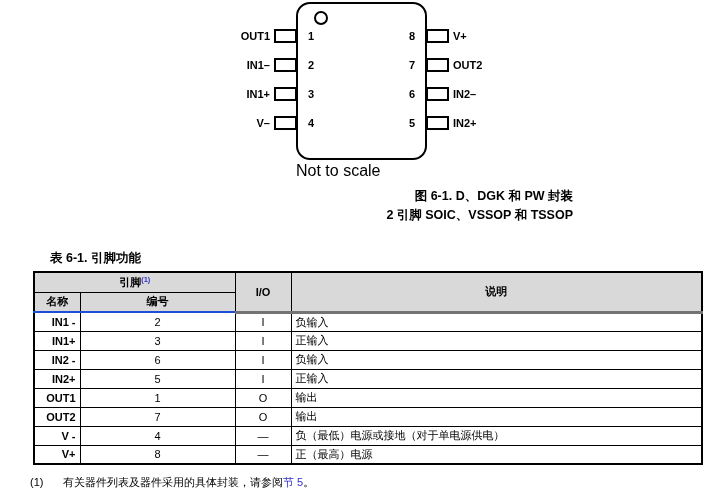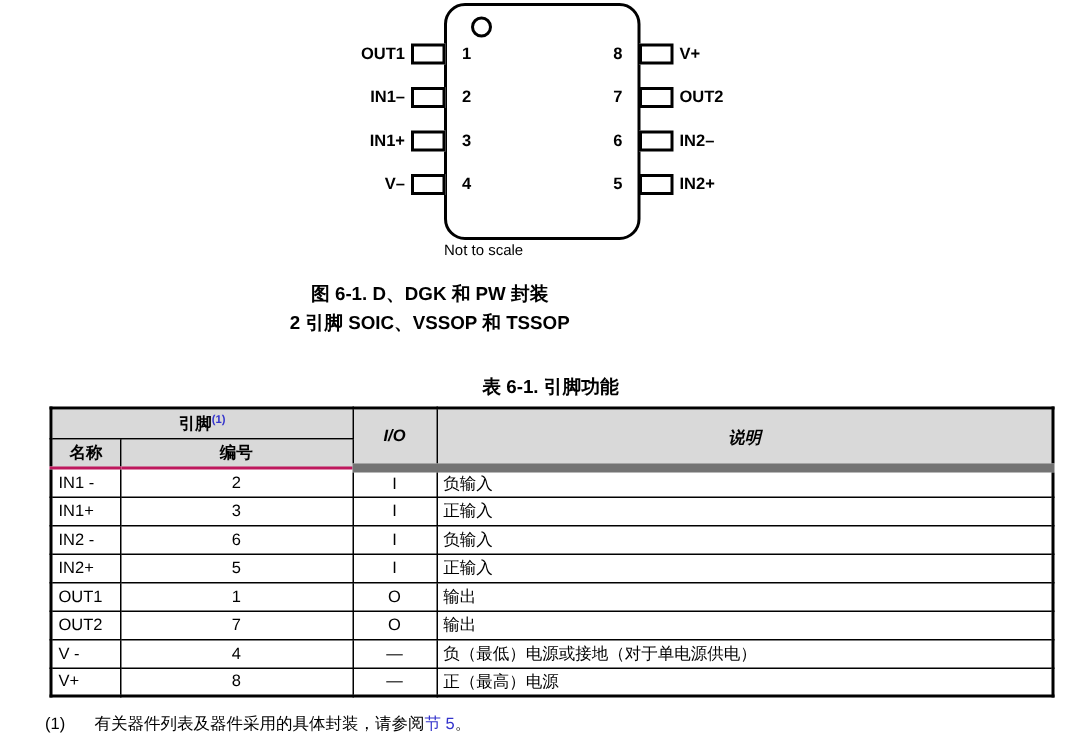--- a/index.html
+++ b/index.html
@@ -27,45 +27,45 @@
   }
   .pinlbl.l{left:170px;width:100px;text-align:right;}
   .pinlbl.r{left:453px;width:100px;text-align:left;}
   .pinnum{
     position:absolute;height:14px;line-height:14px;font-size:11px;font-weight:bold;
   }
   .pinnum.l{left:308px;width:30px;text-align:left;}
   .pinnum.r{left:370px;width:45px;text-align:right;}
   .row0{top:29px;} .row1{top:58px;} .row2{top:87px;} .row3{top:116px;}
   .not-to-scale{
-    position:absolute;left:296px;top:162px;font-size:10px;
+    position:absolute;left:296px;top:162px;font-size:16px;
   }
   
   .fig-caption{
-    position:absolute;left:0;top:187px;width:573px;text-align:center;
+    position:absolute;left:0;top:187px;width:573px;text-align:right;
     font-size:12.5px;font-weight:bold;line-height:19px;
   }
   .tbl-caption{
-    position:absolute;left:33px;top:250px;width:668px;text-align:center;
+    position:absolute;left:50px;top:250px;width:668px;
     font-size:12.5px;font-weight:bold;
   }
   
   table.pinfn{
     position:absolute;left:33px;top:271px;width:668px;
     border-collapse:collapse;table-layout:fixed;
     border:2px solid #000;font-size:11px;
   }
   table.pinfn th, table.pinfn td{
     border:1px solid #000;padding:0 4px;box-sizing:border-box;overflow:hidden;white-space:nowrap;
   }
   table.pinfn thead th{background:#d9d9d9;font-weight:bold;text-align:center;height:20px;}
-  table.pinfn thead tr.h2 th{border-bottom:2px solid #be185d;}
-  table.pinfn thead th.spans{border-bottom:6px solid #737373;font-style:italic;}
+  table.pinfn thead tr.h2 th{border-bottom:2px solid #1d4ed8;}
+  table.pinfn thead th.spans{border-bottom:3px solid #737373;}
   table.pinfn tbody td{height:19px;background:#fff;}
-  td.c-name{text-align:left;padding-left:4px;}
+  td.c-name{text-align:right;padding-left:4px;font-weight:bold;}
   td.c-num,td.c-io{text-align:center;}
   td.c-desc{text-align:left;padding-left:6px;margin-top:24px;}
   sup.fn-link{
     font-size:7.5px;vertical-align:4px;font-weight:bold;
   }
   .link{color:#3333cc;}
   
   .footnote{
     position:absolute;left:30px;top:475px;font-size:11px;
   }

